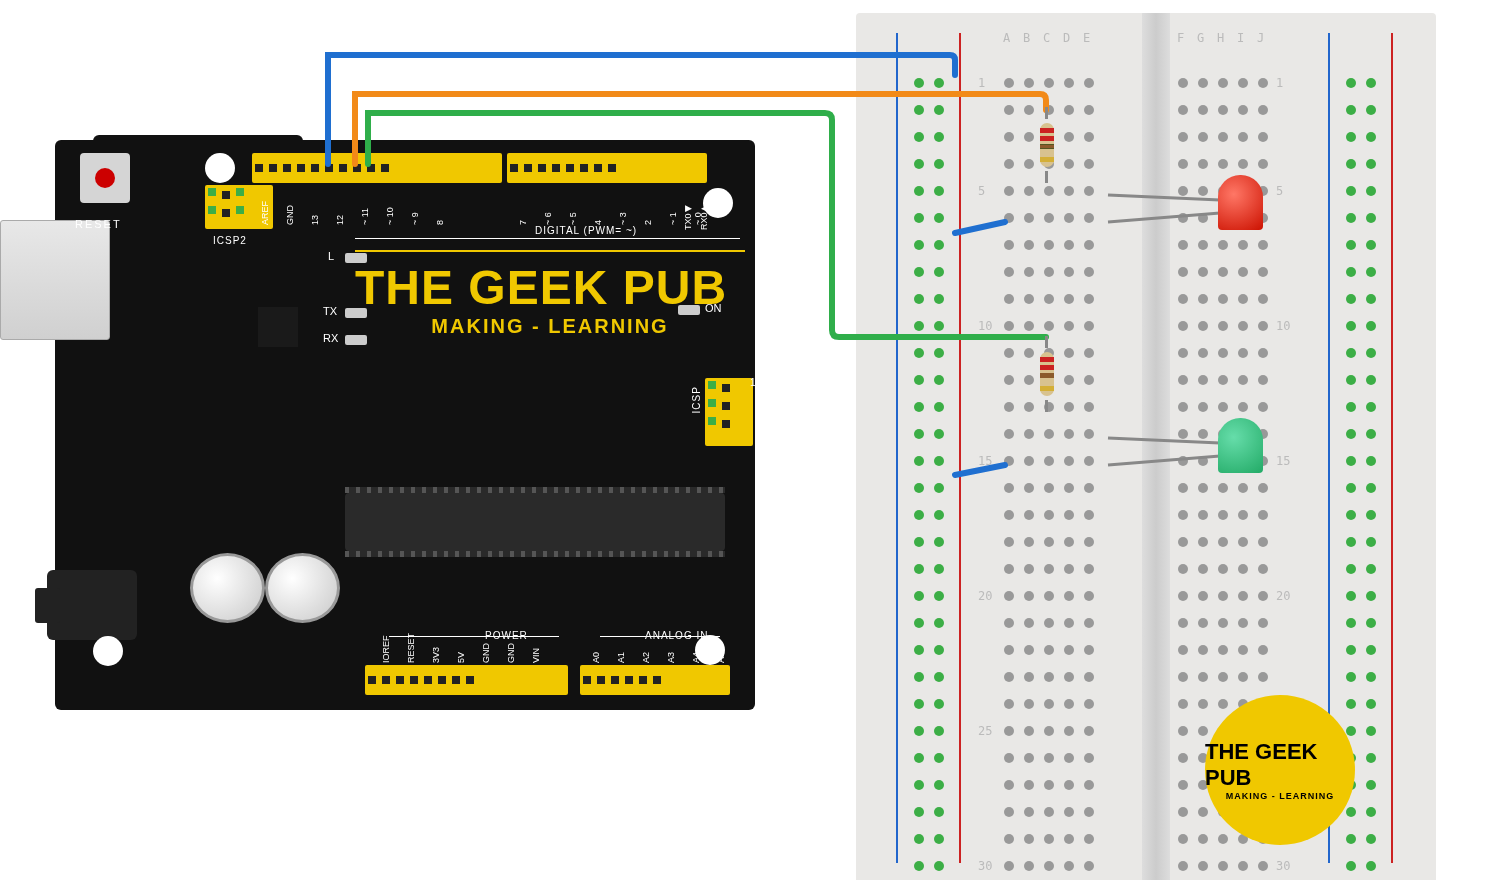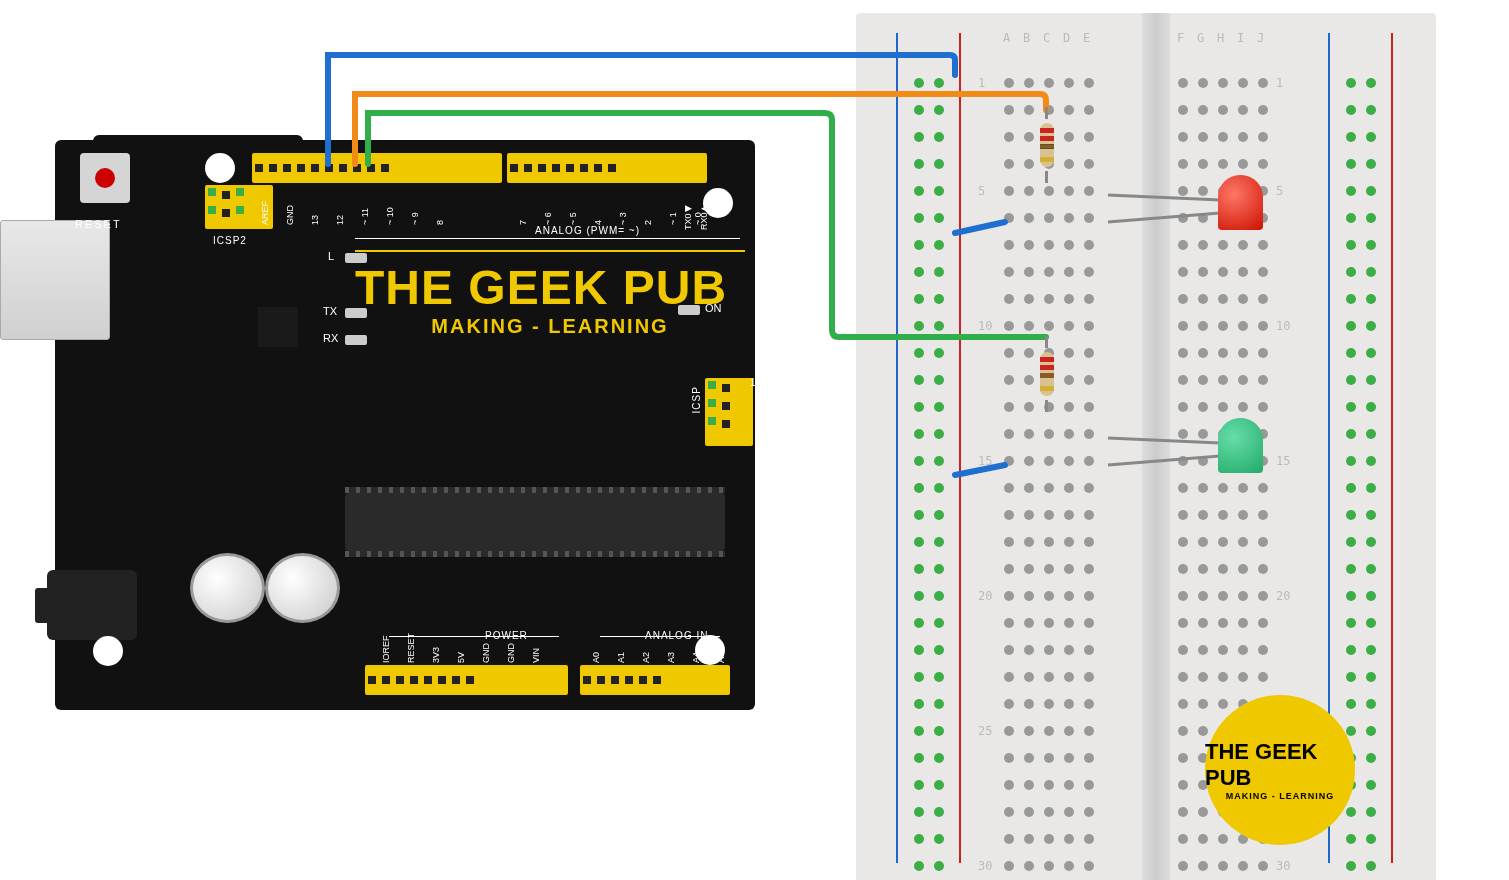--- a/index.html
+++ b/index.html
@@ -105,21 +105,21 @@
 
   <div class="hdr d1"><span class="pin-hole"></span><span class="pin-hole"></span><span class="pin-hole"></span><span class="pin-hole"></span><span class="pin-hole"></span><span class="pin-hole"></span><span class="pin-hole"></span><span class="pin-hole"></span><span class="pin-hole"></span><span class="pin-hole"></span></div>
   <div class="hdr d2"><span class="pin-hole"></span><span class="pin-hole"></span><span class="pin-hole"></span><span class="pin-hole"></span><span class="pin-hole"></span><span class="pin-hole"></span><span class="pin-hole"></span><span class="pin-hole"></span></div>
   <div class="hdr p1"><span class="pin-hole"></span><span class="pin-hole"></span><span class="pin-hole"></span><span class="pin-hole"></span><span class="pin-hole"></span><span class="pin-hole"></span><span class="pin-hole"></span><span class="pin-hole"></span></div>
   <div class="hdr a1"><span class="pin-hole"></span><span class="pin-hole"></span><span class="pin-hole"></span><span class="pin-hole"></span><span class="pin-hole"></span><span class="pin-hole"></span></div>
   <div class="hdr icsp2"><span class="pin-grn"></span><span class="pin-hole" style="margin-top:3px;"></span><span class="pin-grn"></span><br><span class="pin-grn"></span><span class="pin-hole" style="margin-top:3px;"></span><span class="pin-grn"></span></div>
   <div class="hdr icsp"><span class="pin-grn"></span><span class="pin-hole" style="margin-top:3px;"></span><br><span class="pin-grn"></span><span class="pin-hole" style="margin-top:3px;"></span><br><span class="pin-grn"></span><span class="pin-hole" style="margin-top:3px;"></span></div>
 
   <div class="sec-lbl icsp2-lbl">ICSP2</div>
   <div class="sec-lbl icsp-lbl">ICSP</div>
-  <div class="sec-lbl digital-lbl">ANALOG (PWM=   ~)</div>
+  <div class="sec-lbl digital-lbl">DIGITAL (PWM=   ~)</div>
   <div class="sec-lbl power-lbl">POWER</div>
   <div class="sec-lbl analog-lbl">ANALOG IN</div>
   <div class="sec-lbl" style="left:695px;top:237px;">1</div>
   <div class="pline" style="left:300px;top:98px;width:385px;"></div>
   <div class="pline" style="left:334px;top:496px;width:170px;"></div>
   <div class="pline" style="left:545px;top:496px;width:120px;"></div>
 
   <div class="brand-box">
     <div class="brand1">THE GEEK PUB</div>
     <div class="brand2">MAKING - LEARNING</div>

